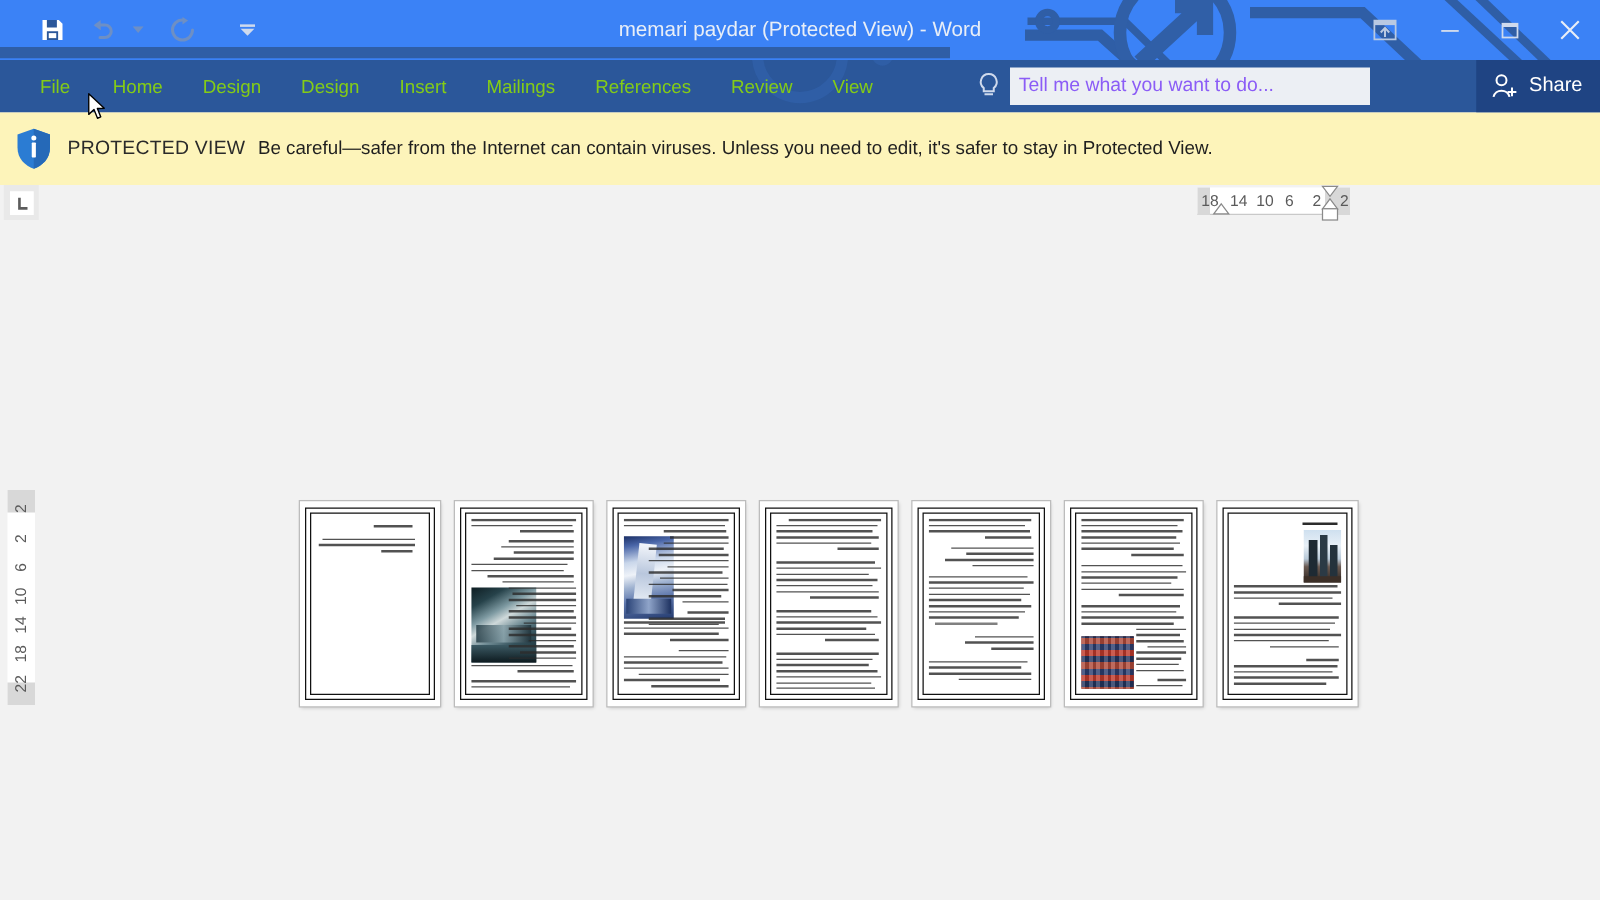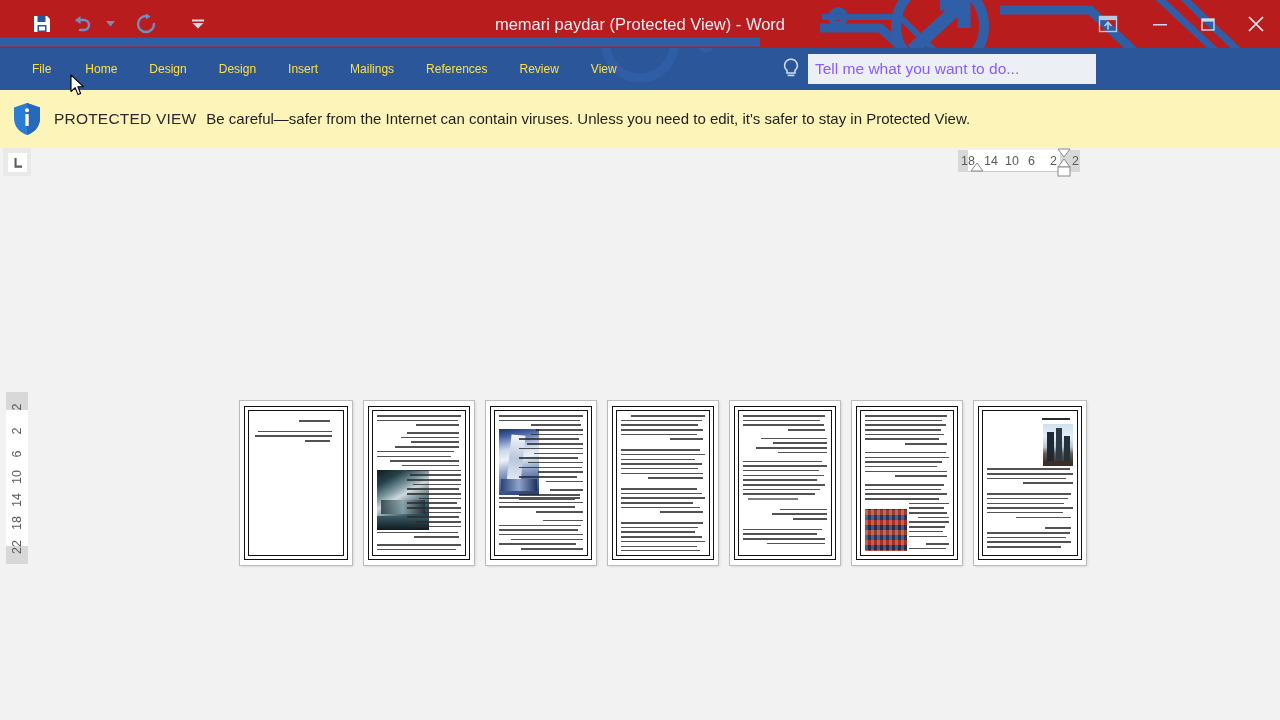--- a/index.html
+++ b/index.html
@@ -17,21 +17,21 @@
     width: 1280px;
     height: 720px;
     background: #f2f2f2;
   }
 
   
   .titlebar {
     position: absolute;
     left: 0; top: 0;
     width: 1280px; height: 48px;
-    background: #b91c1c;
+    background: #3b82f6;
     overflow: hidden;
   }
   .titlebar-deco {
     position: absolute;
     left: 0; top: 0;
     width: 1280px; height: 48px;
     pointer-events: none;
     opacity: 1;
   }
   .qat {
@@ -95,22 +95,22 @@
     left: 22px; top: 0;
     height: 42px;
     display: flex;
     align-items: center;
     z-index: 2;
   }
   .tab {
     height: 42px;
     padding: 0 16px;
     display: flex; align-items: center;
-    color: #fde047;
-    font-size: 12px;
+    color: #84cc16;
+    font-size: 15px;
     white-space: nowrap;
   }
   .tab.file { padding-left: 10px; padding-right: 18px; }
 
   .tellme-wrap {
     position: absolute;
     left: 780px; top: 0;
     height: 42px;
     display: flex; align-items: center;
     z-index: 3;
@@ -412,20 +412,28 @@
     <div class="tellme-wrap">
       <svg class="bulb" viewBox="0 0 22 24">
         <path d="M11 2.2 a6.3 6.3 0 0 0 -4 11.2 v2.6 h8 v-2.6 a6.3 6.3 0 0 0 -4 -11.2 Z" fill="none" stroke="#cfdaed" stroke-width="1.6"></path>
         <path d="M7.6 18.4 h6.8" stroke="#cfdaed" stroke-width="1.6" fill="none"></path>
       </svg>
       <div class="tellme-box">
         <span class="tellme-ph">Tell me what you want to do...</span>
       </div>
     </div>
 
+    <div class="share-btn">
+      <svg width="22" height="22" viewBox="0 0 22 22">
+        <circle cx="8.2" cy="6.2" r="4" fill="none" stroke="#ffffff" stroke-width="1.6"></circle>
+        <path d="M1.8 19.5 a6.6 6.6 0 0 1 12.8 0" fill="none" stroke="#ffffff" stroke-width="1.6"></path>
+        <path d="M16.6 12 v7 M13.1 15.5 h7" stroke="#ffffff" stroke-width="1.6" fill="none"></path>
+      </svg>
+      <span>Share</span>
+    </div>
   </div>
 
   <div class="pvbar">
     <svg class="pv-icon" width="30" height="34" viewBox="0 0 30 34">
       <path d="M15 1 L28 5.5 V16 C28 25 22 30.5 15 33 C8 30.5 2 25 2 16 V5.5 Z" fill="#2b7cd3"></path>
       <path d="M15 1 L28 5.5 V16 C28 25 22 30.5 15 33 Z" fill="#2569b8"></path>
       <rect x="13.4" y="12" width="3.3" height="12" rx="0.6" fill="#ffffff"></rect>
       <circle cx="15.05" cy="8.3" r="2" fill="#ffffff"></circle>
     </svg>
     <span class="pv-label">PROTECTED VIEW</span>

